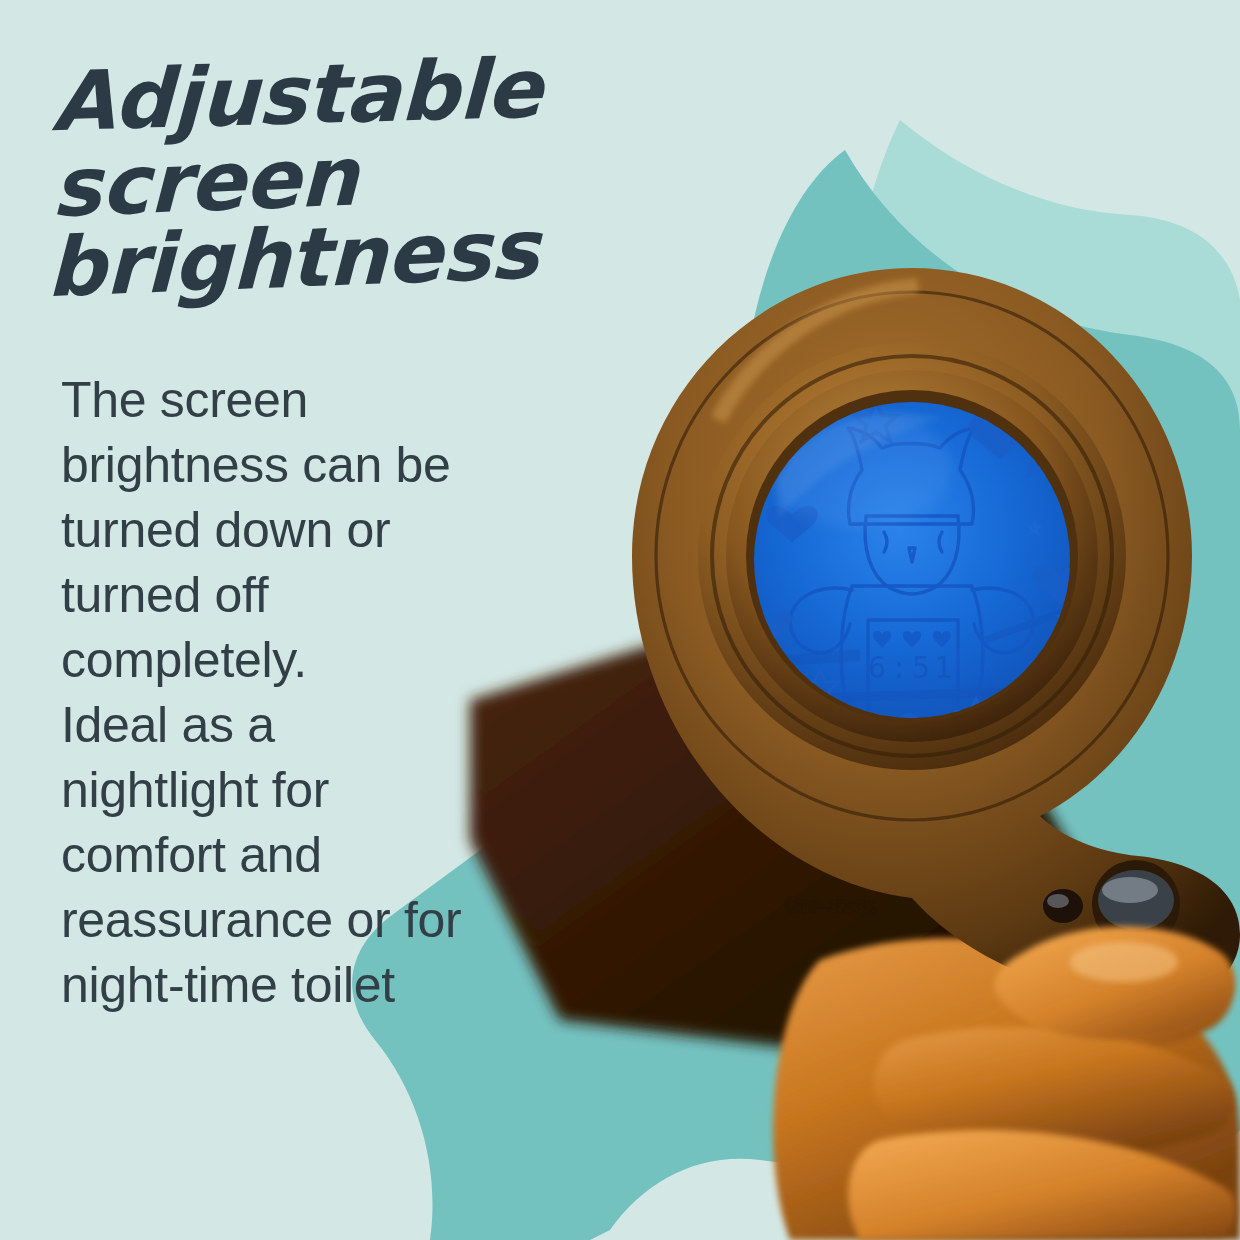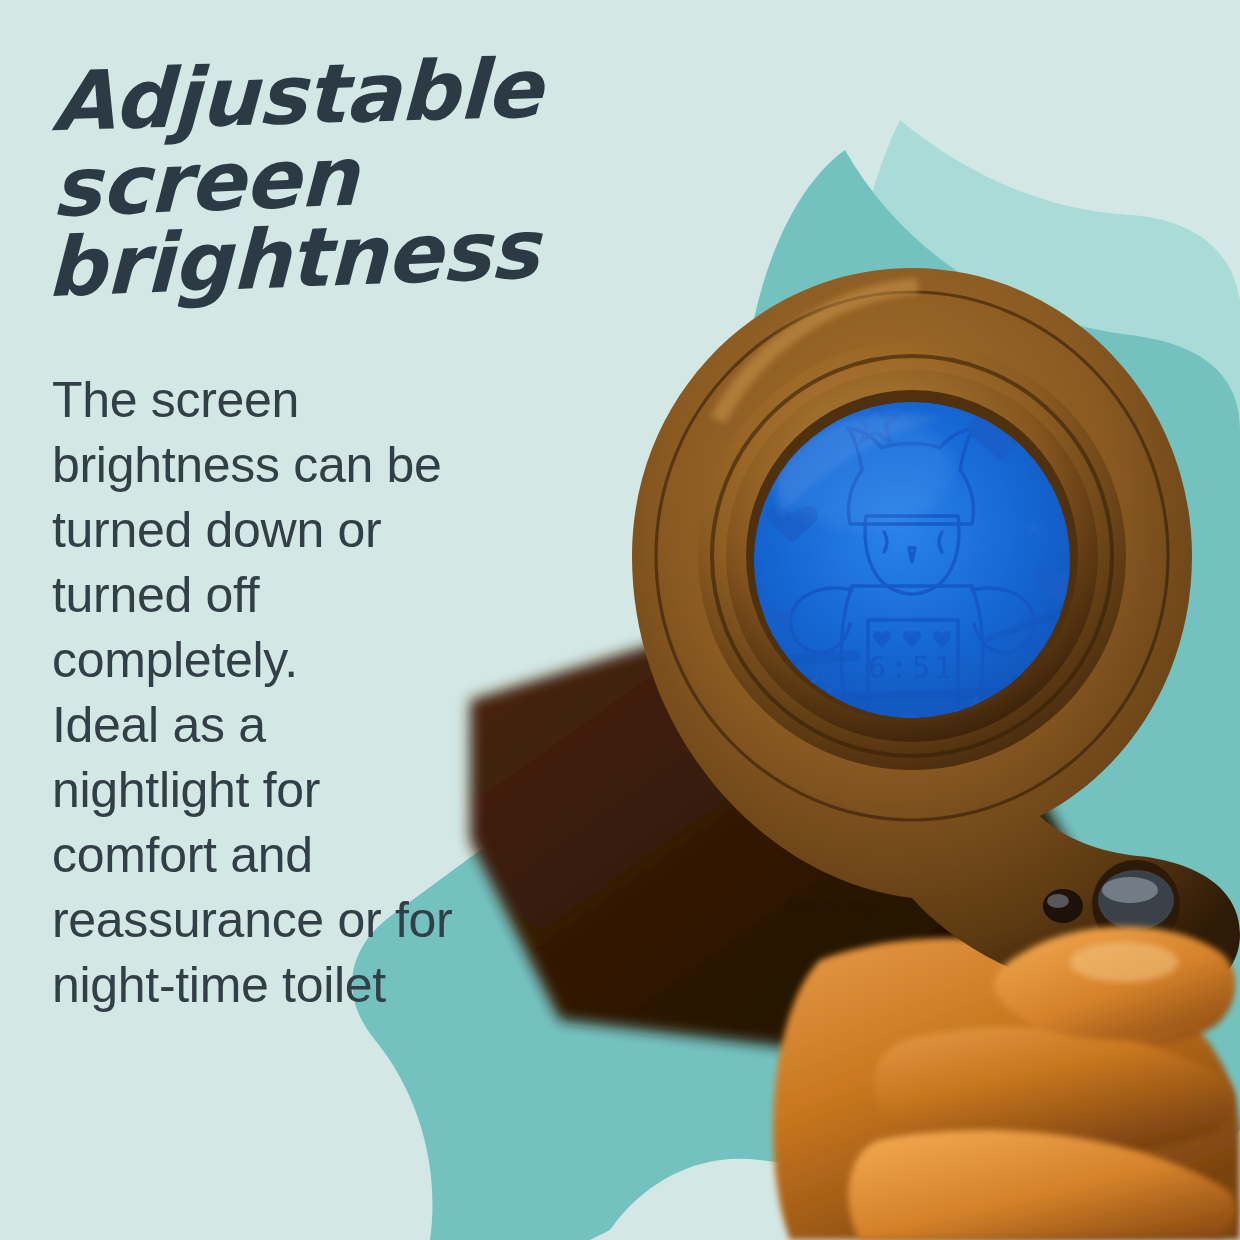--- a/index.html
+++ b/index.html
@@ -41,21 +41,21 @@
     transform:skewX(-6deg) rotate(-1.6deg);
     transform-origin:left bottom;
   }
   .headline .hl-2 {
     display:block; font-size:82px; margin-top:6px; margin-left:-6px;
     transform:skewX(-6deg) rotate(-2.2deg);
     transform-origin:left bottom;
   }
 
   .bodycopy {
-    position:absolute; left:52px; top:368px; width:530px;
+    position:absolute; left:61px; top:368px; width:530px;
     color:#333f47;
     font-family:"Liberation Sans", sans-serif;
     font-size:50px;
     line-height:1.30;
     letter-spacing:-0.3px;
     z-index:8;
     white-space:pre-line;
   }
 </style>
 </head>

